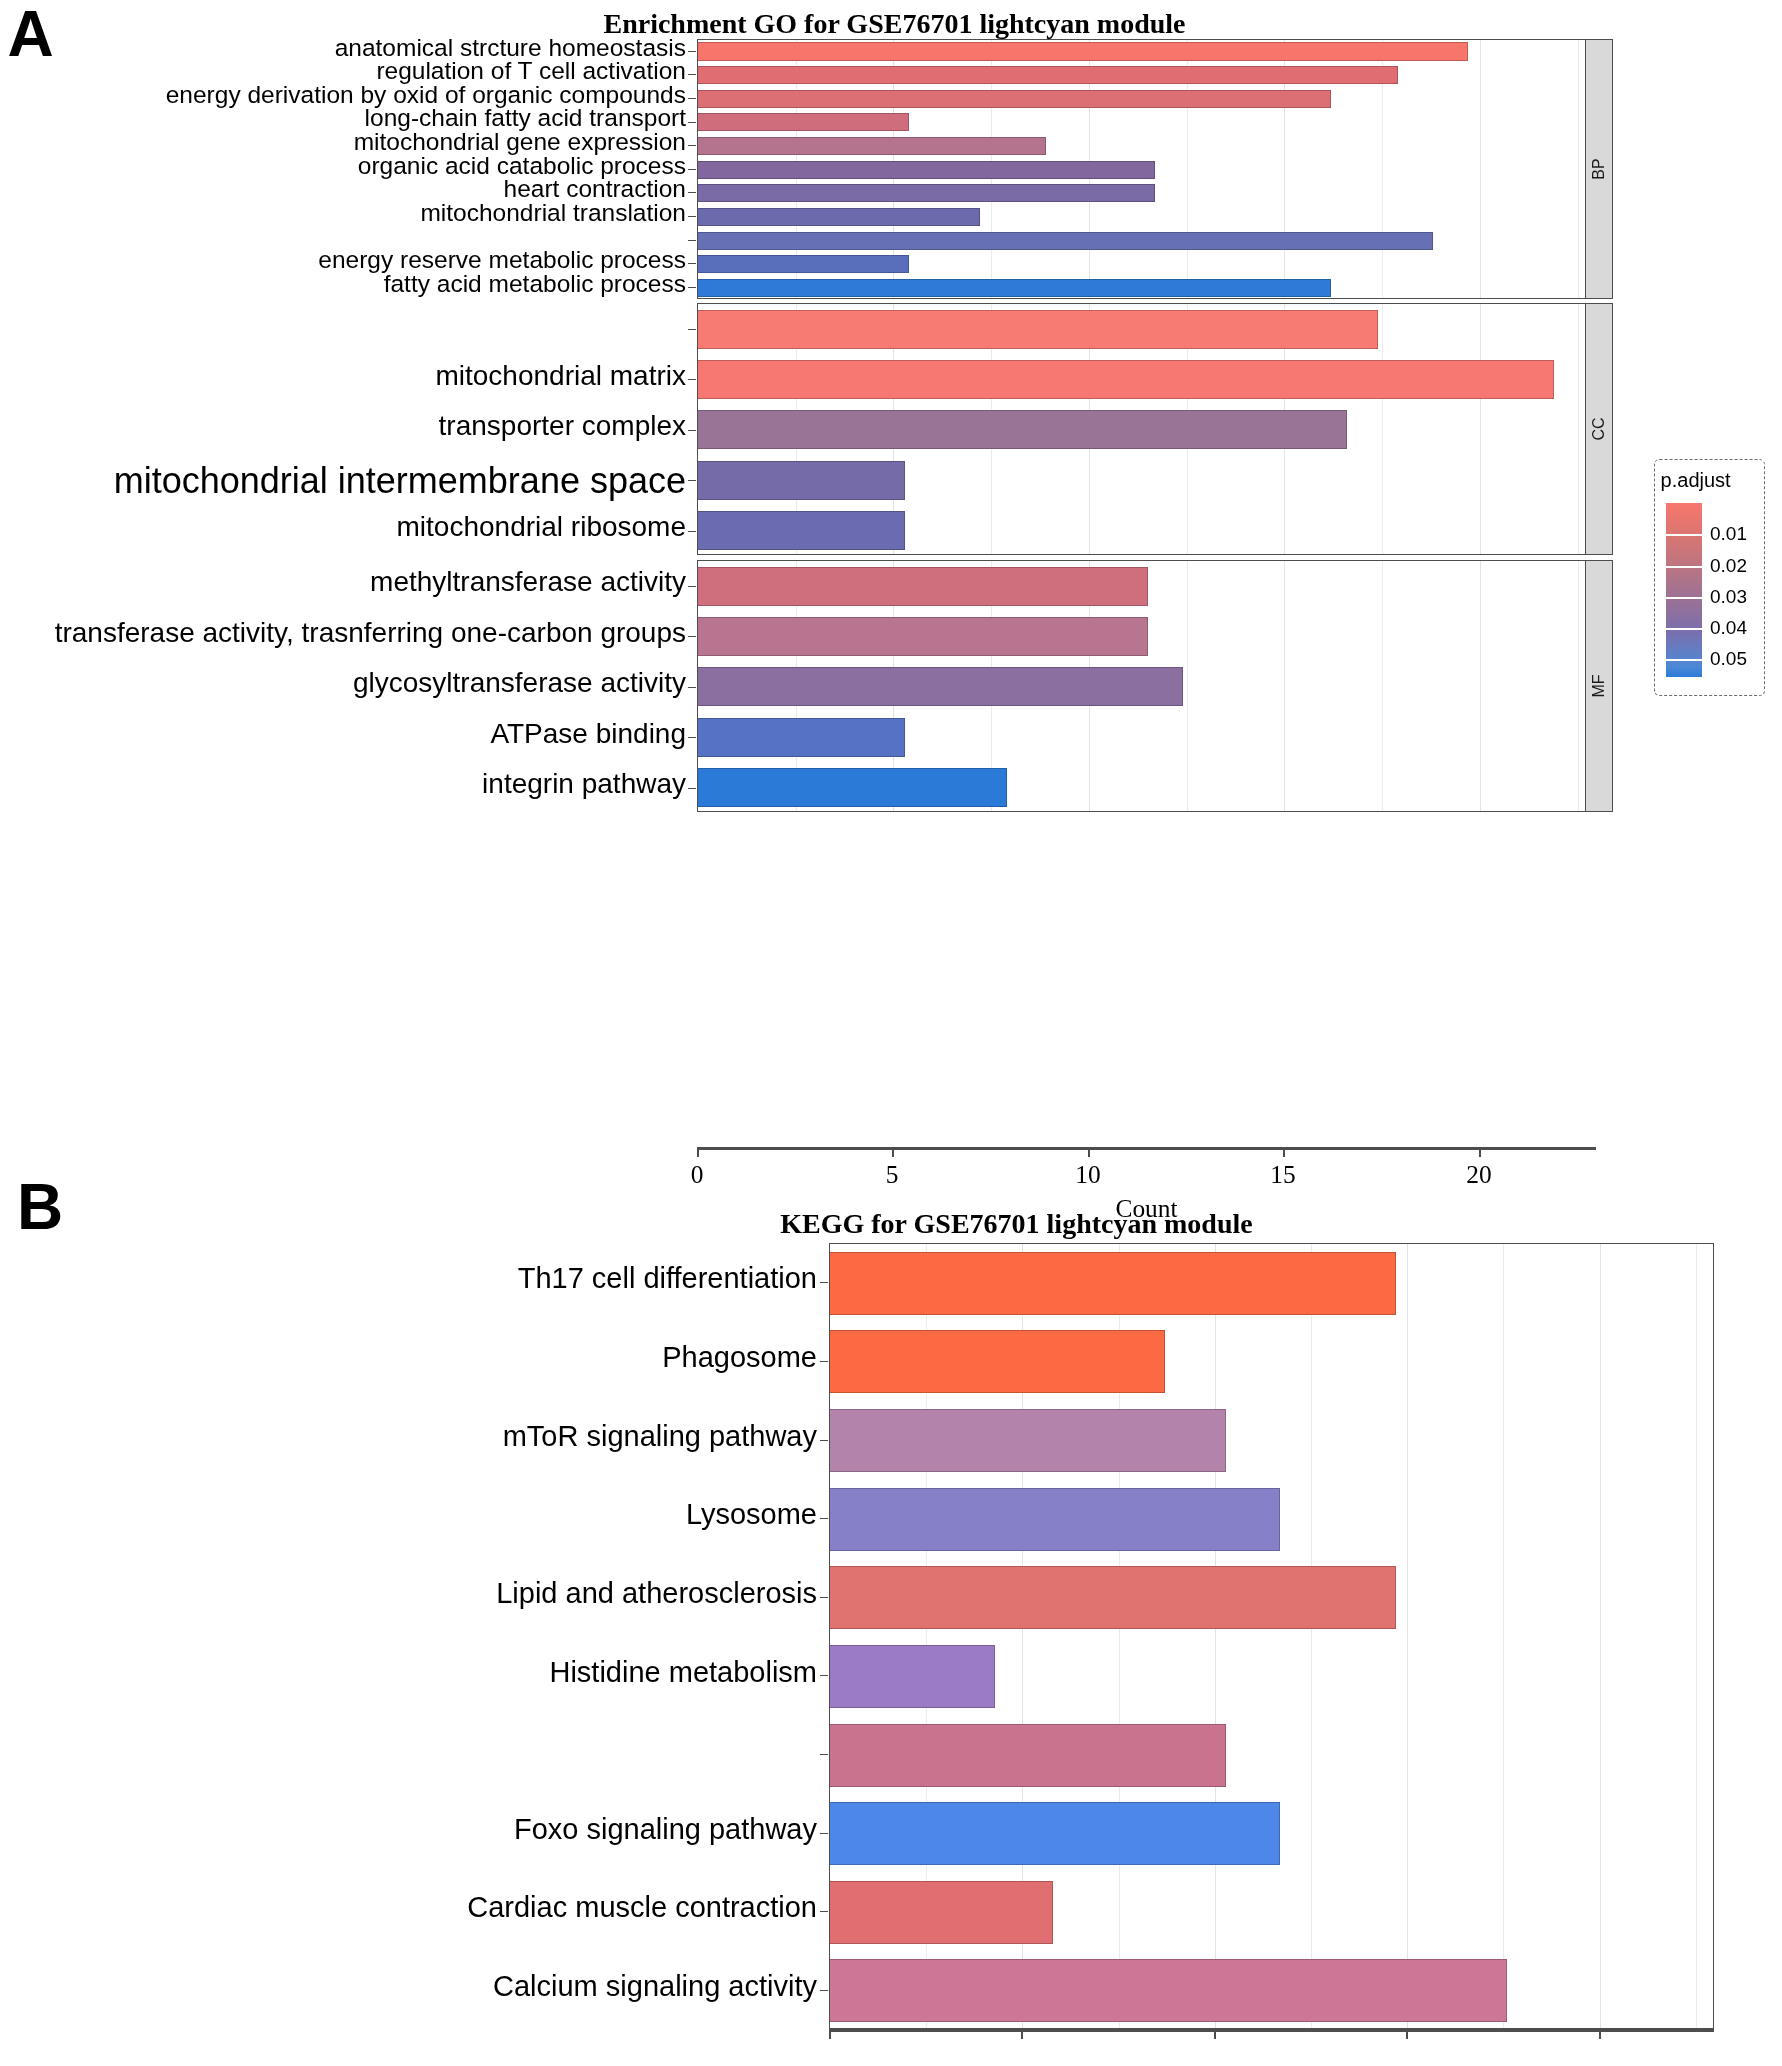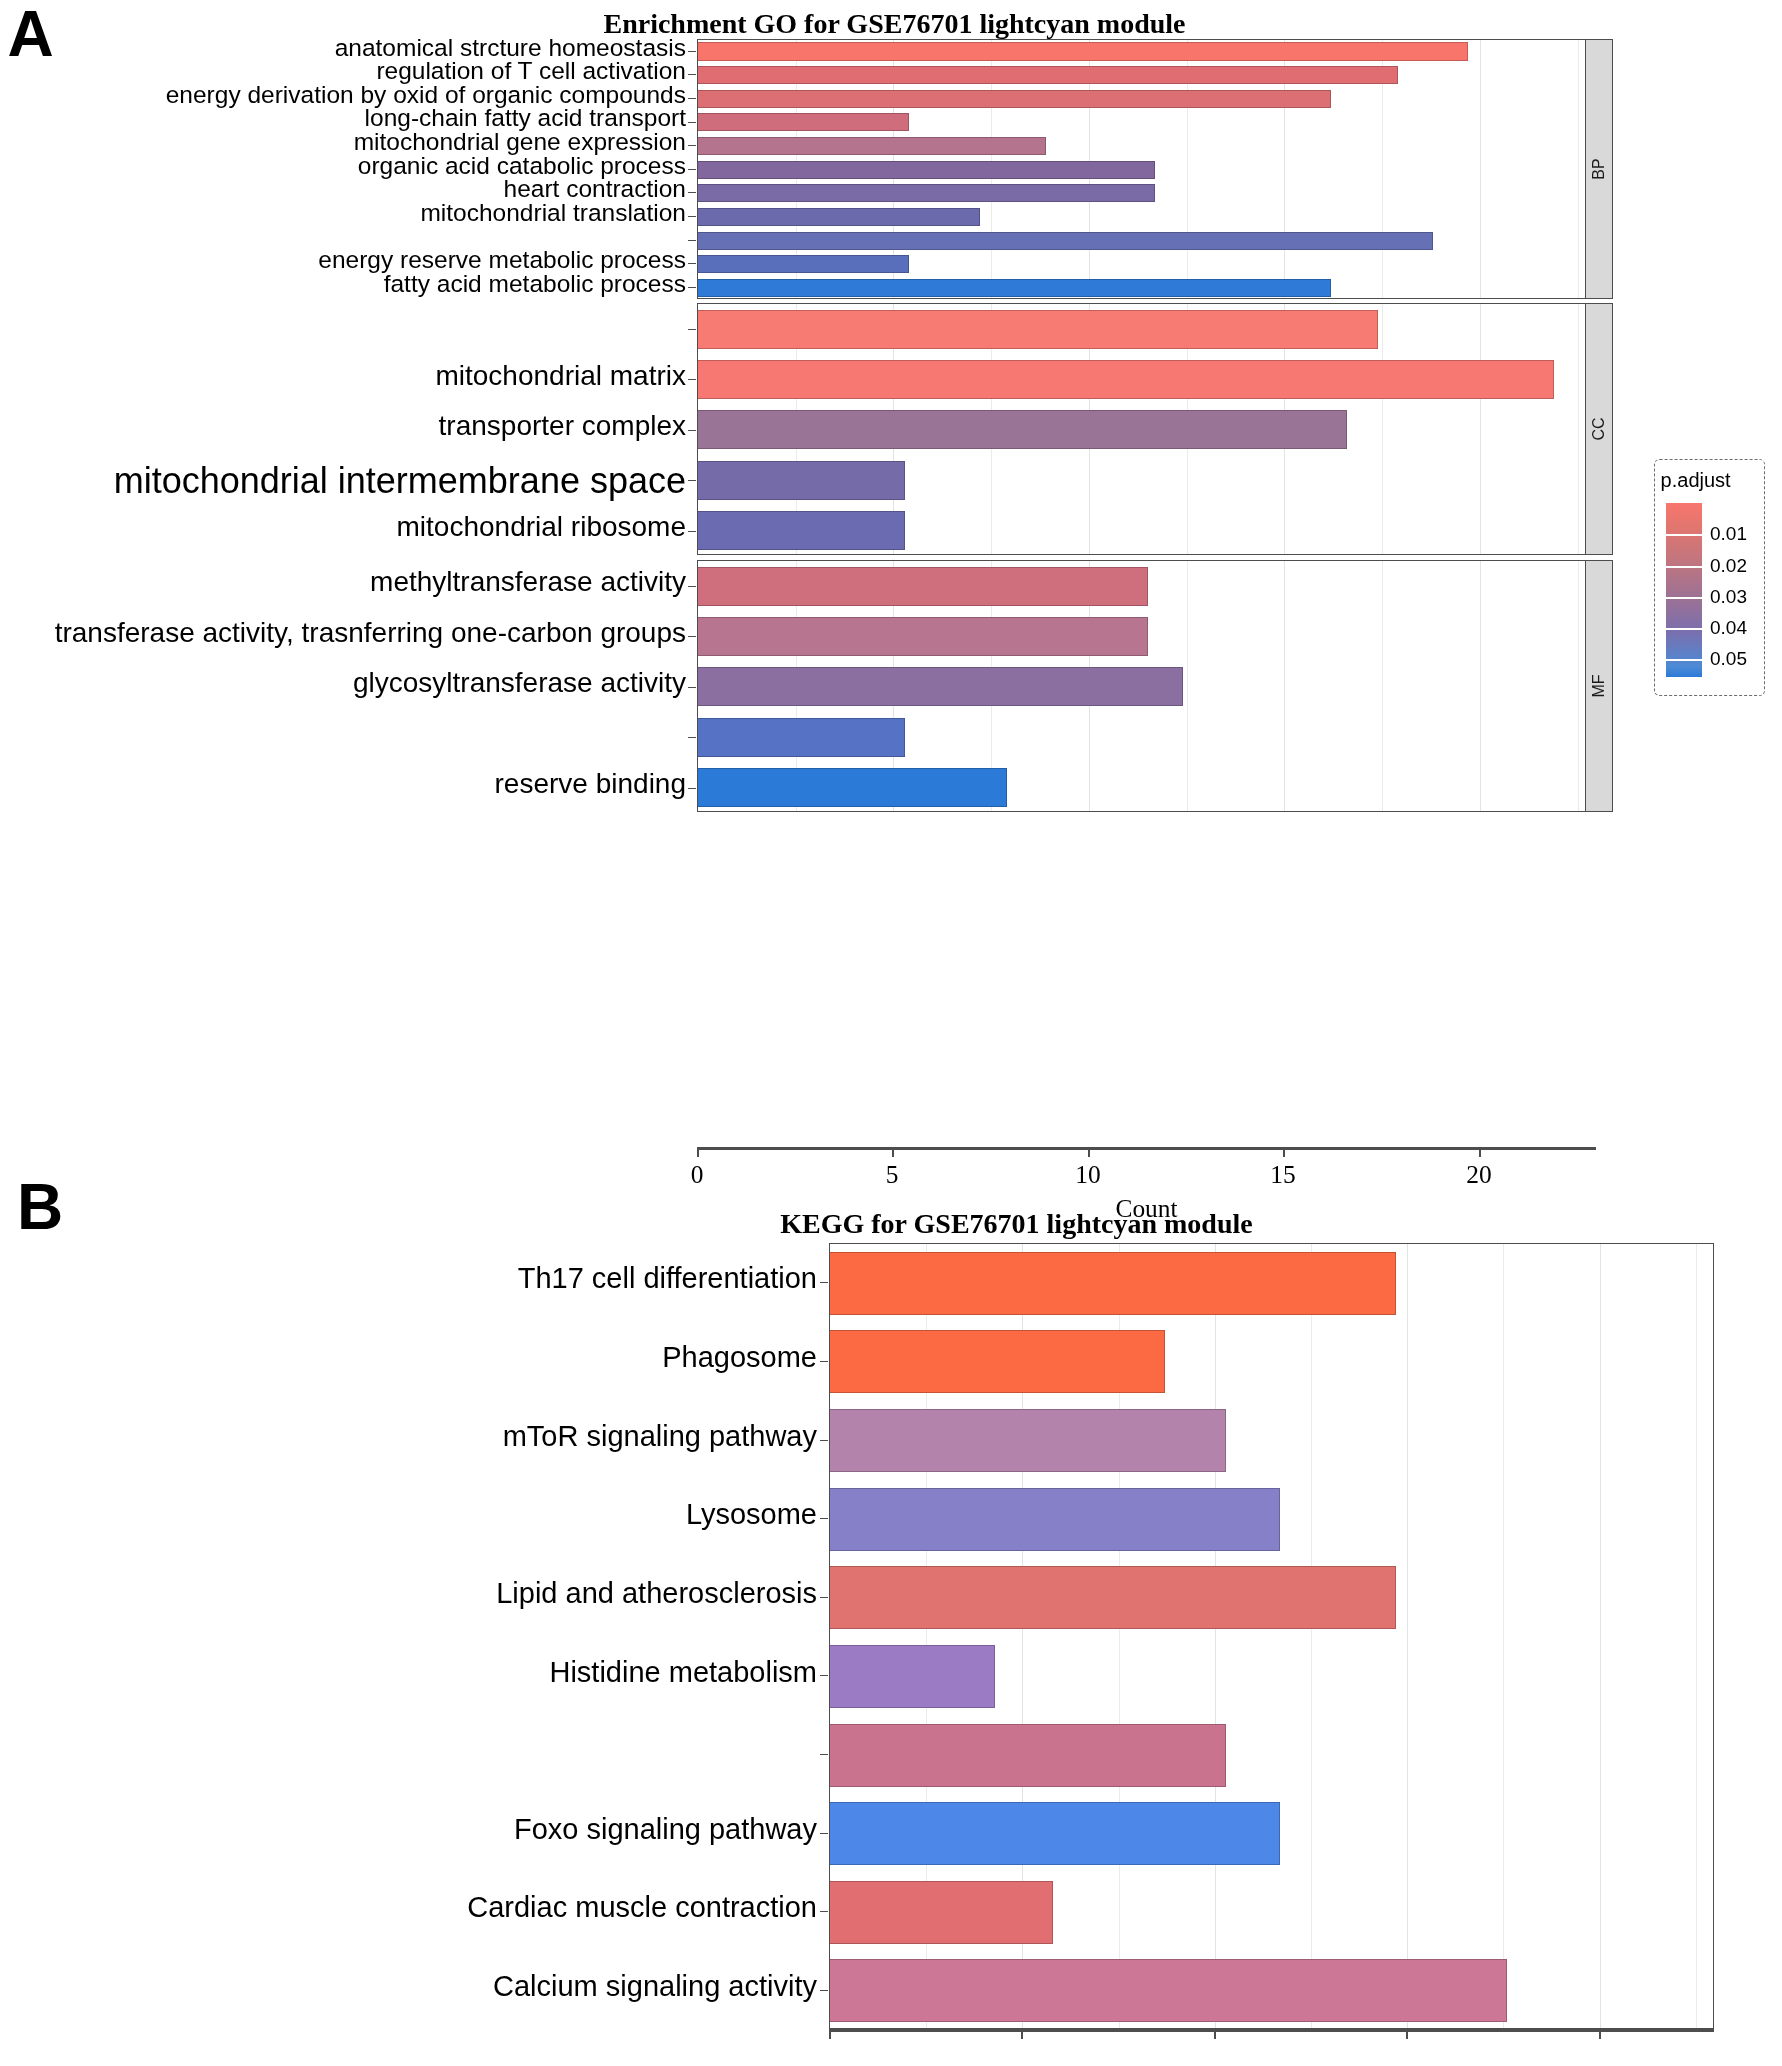--- a/index.html
+++ b/index.html
@@ -283,22 +283,23 @@
     </div>
     <div class="strip" style="top: 267px; height: 252px;">
       <span>CC</span>
     </div>
     <div class="ylabel" style="width: 686px; left: 0px; top: 532px; font-size: 28px;">methyltransferase activity</div>
     <div class="ytick" style="left: 688px; top: 550px;"></div>
     <div class="ylabel" style="width: 686px; left: 0px; top: 583px; font-size: 28px;">transferase activity, trasnferring one-carbon groups</div>
     <div class="ytick" style="left: 688px; top: 600px;"></div>
     <div class="ylabel" style="width: 686px; left: 0px; top: 633px; font-size: 28px;">glycosyltransferase activity</div>
     <div class="ytick" style="left: 688px; top: 651px;"></div>
+    <div class="ylabel" style="width: 686px; left: 0px; top: 684px; font-size: 28px;">ATPase binding</div>
     <div class="ytick" style="left: 688px; top: 701px;"></div>
-    <div class="ylabel" style="width: 686px; left: 0px; top: 734px; font-size: 28px;">reserve binding</div>
+    <div class="ylabel" style="width: 686px; left: 0px; top: 734px; font-size: 28px;">integrin pathway</div>
     <div class="ytick" style="left: 688px; top: 752px;"></div>
     <div class="go-facet" style="top: 524px; width: 899px; height: 252px;">
       <div class="go-facet-inner">
         <div class="gridline-v" style="left: 98px;"></div>
         <div class="gridline-v major" style="left: 195px;"></div>
         <div class="gridline-v" style="left: 293px;"></div>
         <div class="gridline-v major" style="left: 391px;"></div>
         <div class="gridline-v" style="left: 489px;"></div>
         <div class="gridline-v major" style="left: 586px;"></div>
         <div class="gridline-v" style="left: 684px;"></div>

